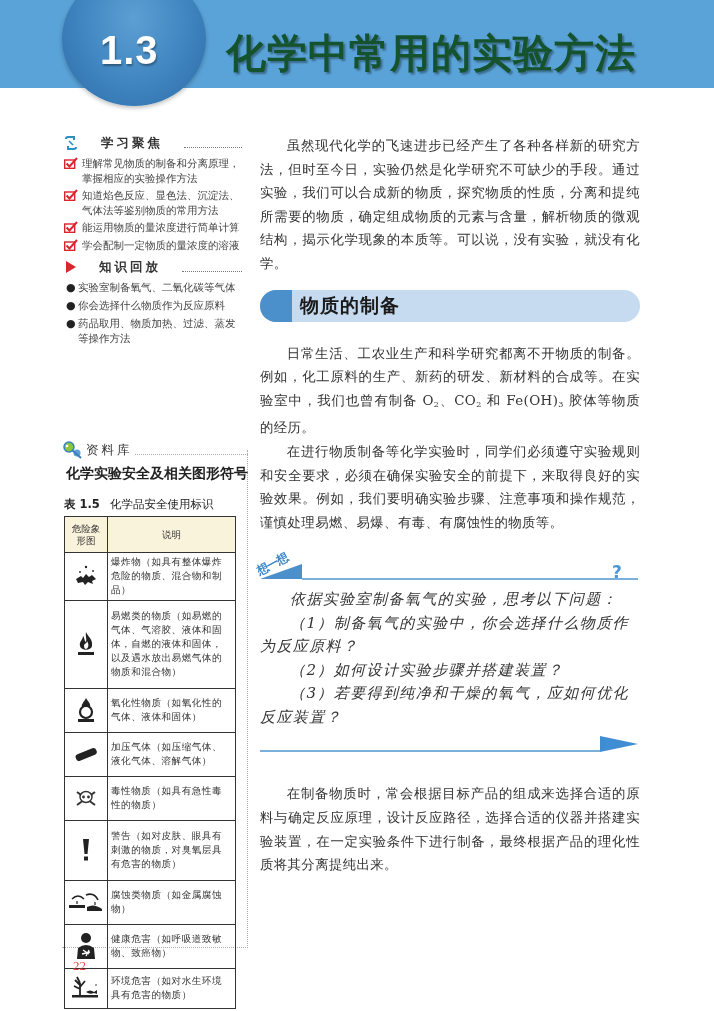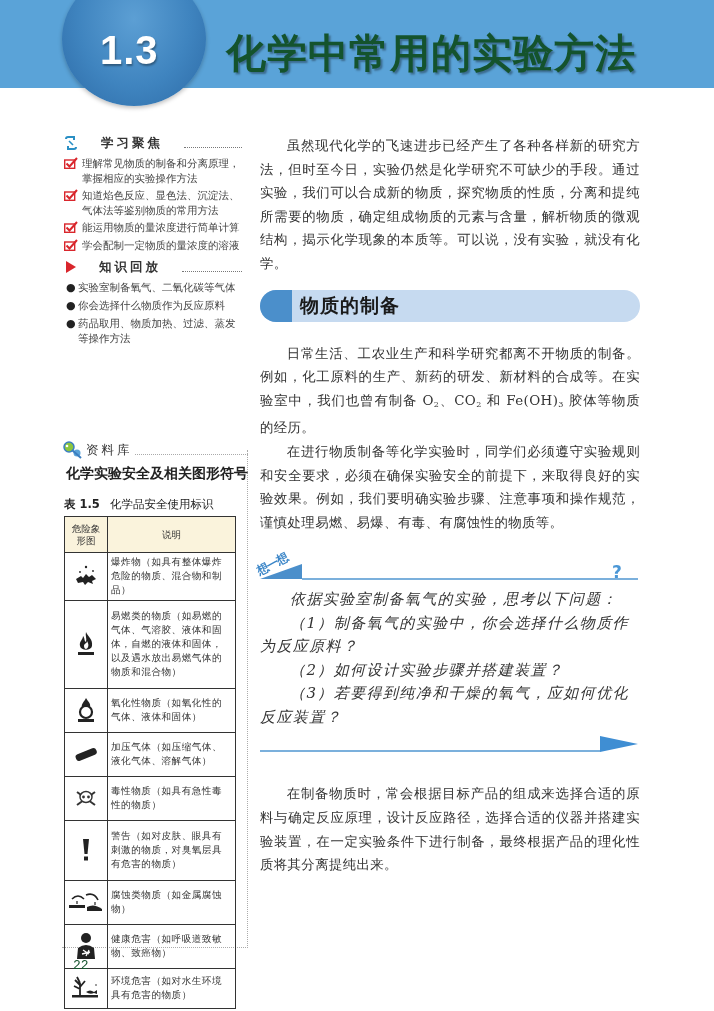--- a/index.html
+++ b/index.html
@@ -50,21 +50,21 @@
   .table-caption { position: relative; font-size: 11.5px; color: #222; margin-top: 14px; margin-left: 2px; font-family: "DejaVu Serif", serif; }
   .table-caption b { font-family: "DejaVu Sans", sans-serif; margin-right: 10px; }
 
   table.hazard { position: absolute; left: 2px; top: 76px; width: 172px; border-collapse: collapse; font-family: "DejaVu Serif", serif; font-size: 9.6px; color: #333; }
   table.hazard td, table.hazard th { border: 1px solid #333; }
   table.hazard th { background: #faf3dc; font-weight: normal; font-size: 9.5px; height: 36px; line-height: 12px; }
   table.hazard td.sym { width: 43px; text-align: center; vertical-align: middle; }
   table.hazard td.desc { padding: 2px 3px; line-height: 14.2px; letter-spacing: 0.5px; }
   .sym svg { display: block; margin: 0 auto; }
 
-  .page-num { position: absolute; left: 73px; top: 958px; font-size: 13px; color: #14532d; font-family: Liberation Mono, monospace; }
+  .page-num { position: absolute; left: 73px; top: 958px; font-size: 13px; color: #ef4444; font-family: Liberation Serif, serif; }
 
   
   .main { position: absolute; left: 260px; top: 134px; width: 380px; font-family: "DejaVu Serif", serif; font-size: 13.4px; color: #333; }
   .para { line-height: 23.6px; text-indent: 2em; text-align: justify; letter-spacing: 0.4px; }
   .section-bar { position: relative; margin-top: 14px; height: 32px; border-radius: 16px; background: #c6daf0; }
   .section-bar .cap { position: absolute; left: 0; top: 0; width: 32px; height: 32px; border-radius: 16px 0 0 16px; background: #4b8fcb; }
   .section-bar .title { position: absolute; left: 40px; top: 3px; font-family: "DejaVu Sans", sans-serif; font-weight: bold; font-size: 19px; color: #1a1a1a; letter-spacing: 1px; }
   .sect-paras { margin-top: 20px; }
 
   .think { position: relative; margin-top: 20px; height: 220px; }

